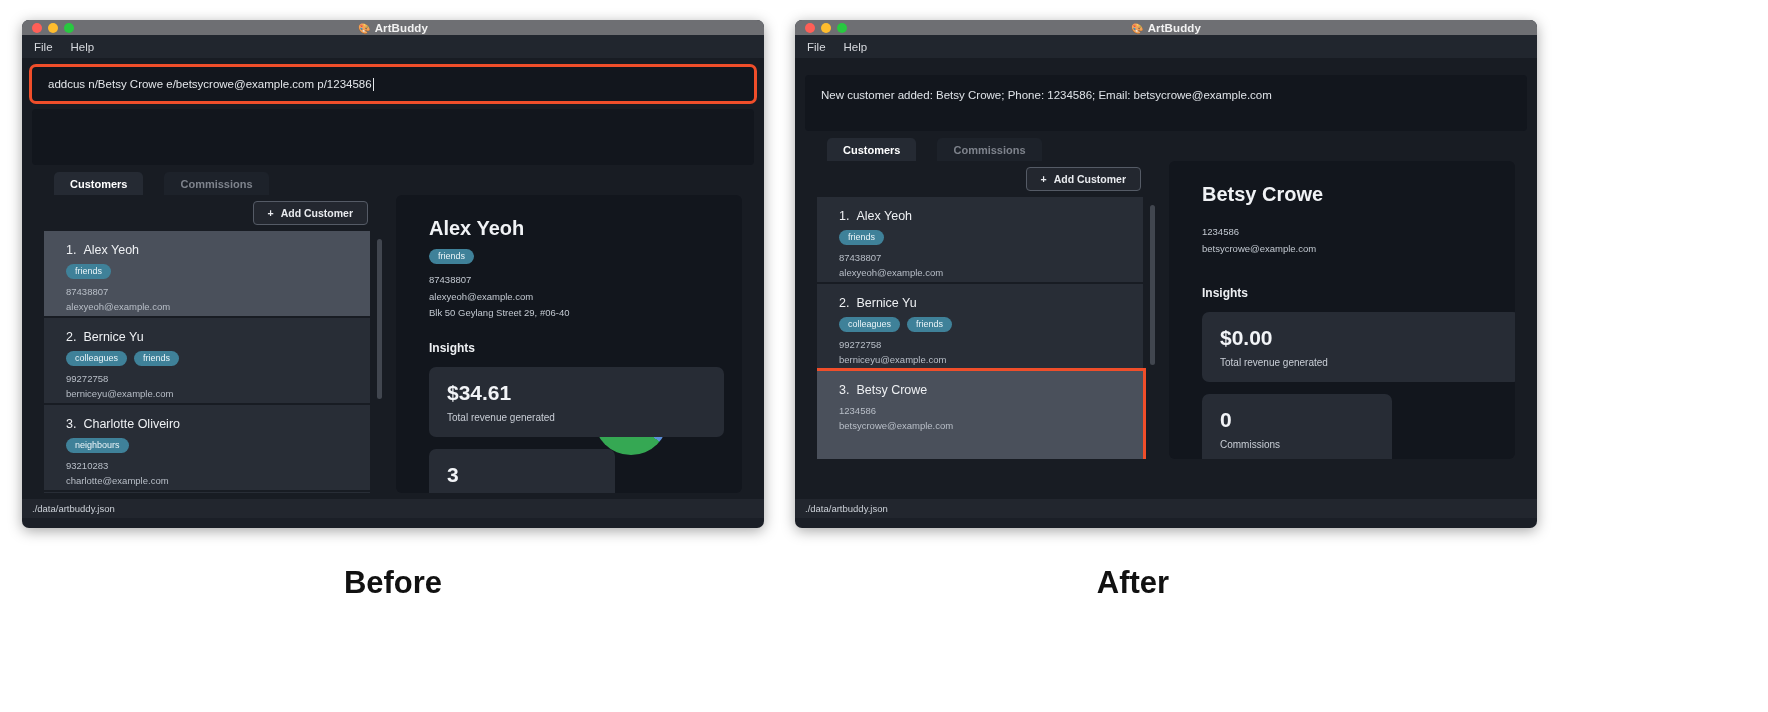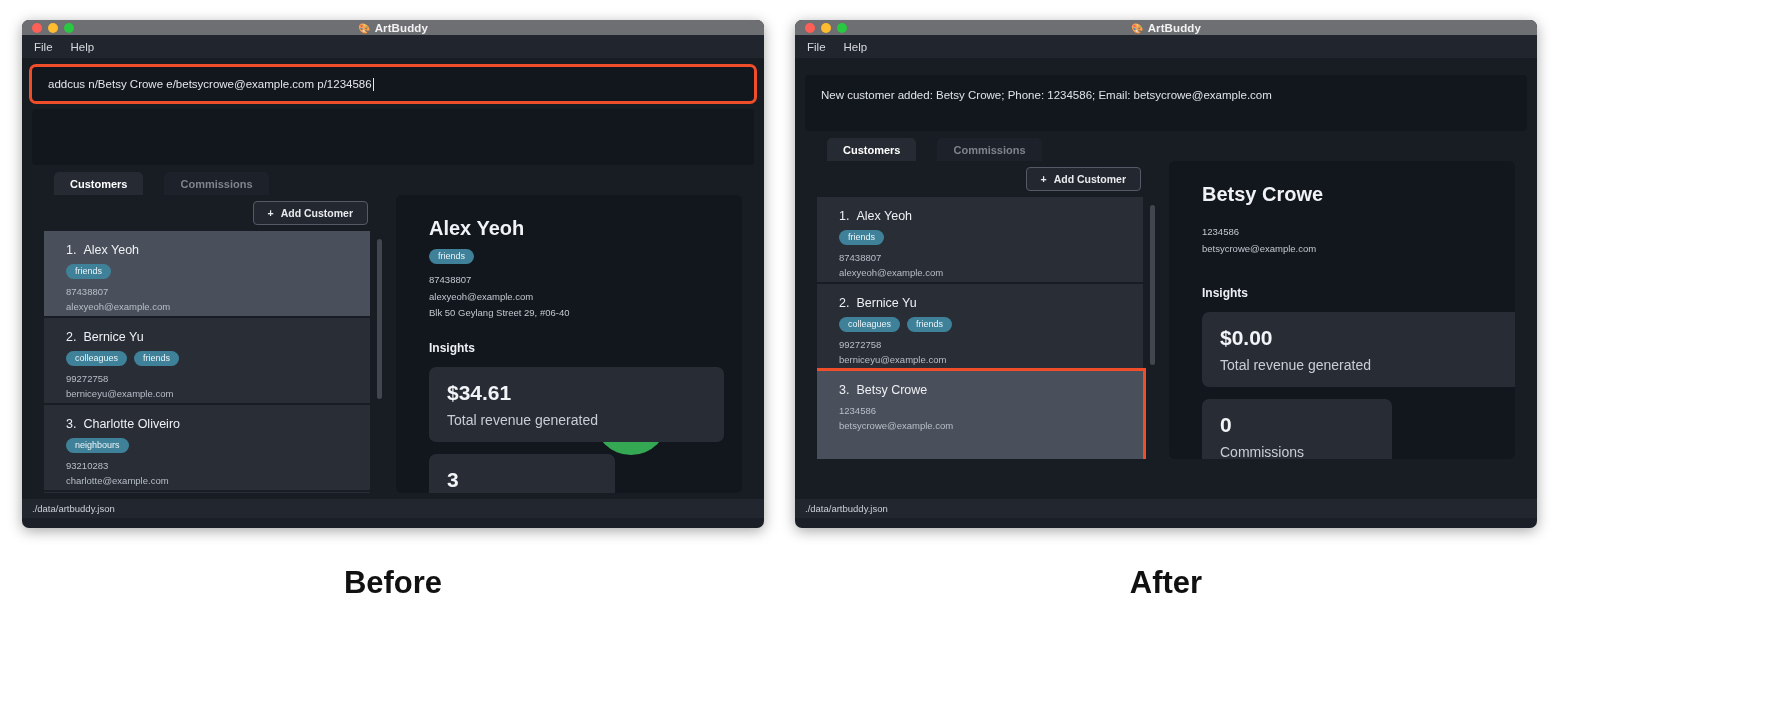--- a/index.html
+++ b/index.html
@@ -196,21 +196,21 @@
   .icard {
     background: #272c35;
     border-radius: 7px;
     margin-top: 12px;
     padding: 14px 0 14px 18px;
     width: 295px;
     position: relative;
     z-index: 2;
   }
   .icard .big { font-size: 21px; font-weight: bold; color: #f2f4f7; }
-  .icard .cap { font-size: 14px; color: #c9ced6; margin-top: 7px; }
+  .icard .cap { font-size: 10px; color: #c9ced6; margin-top: 7px; }
   .icard.commission { width: 186px; padding-bottom: 26px; }
 
   .pie {
     position: absolute;
     width: 74px; height: 74px;
     border-radius: 50%;
     z-index: 1;
   }
 
   
@@ -225,21 +225,21 @@
   }
 
   
   .caption {
     position: absolute;
     font-size: 31px; font-weight: bold;
     color: #111111;
     text-align: center;
   }
   .cap-before { left: 22px; top: 565px; width: 742px; }
-  .cap-after  { left: 795px; top: 565px; width: 742px; }
+  .cap-after  { left: 762px; top: 565px; width: 742px; }
 </style>
 </head>
 <body>
 
 <div class="stage">
 
   <div class="window win-before">
     <div class="titlebar">
       <div class="traffic">
         <span class="dot red"></span>

